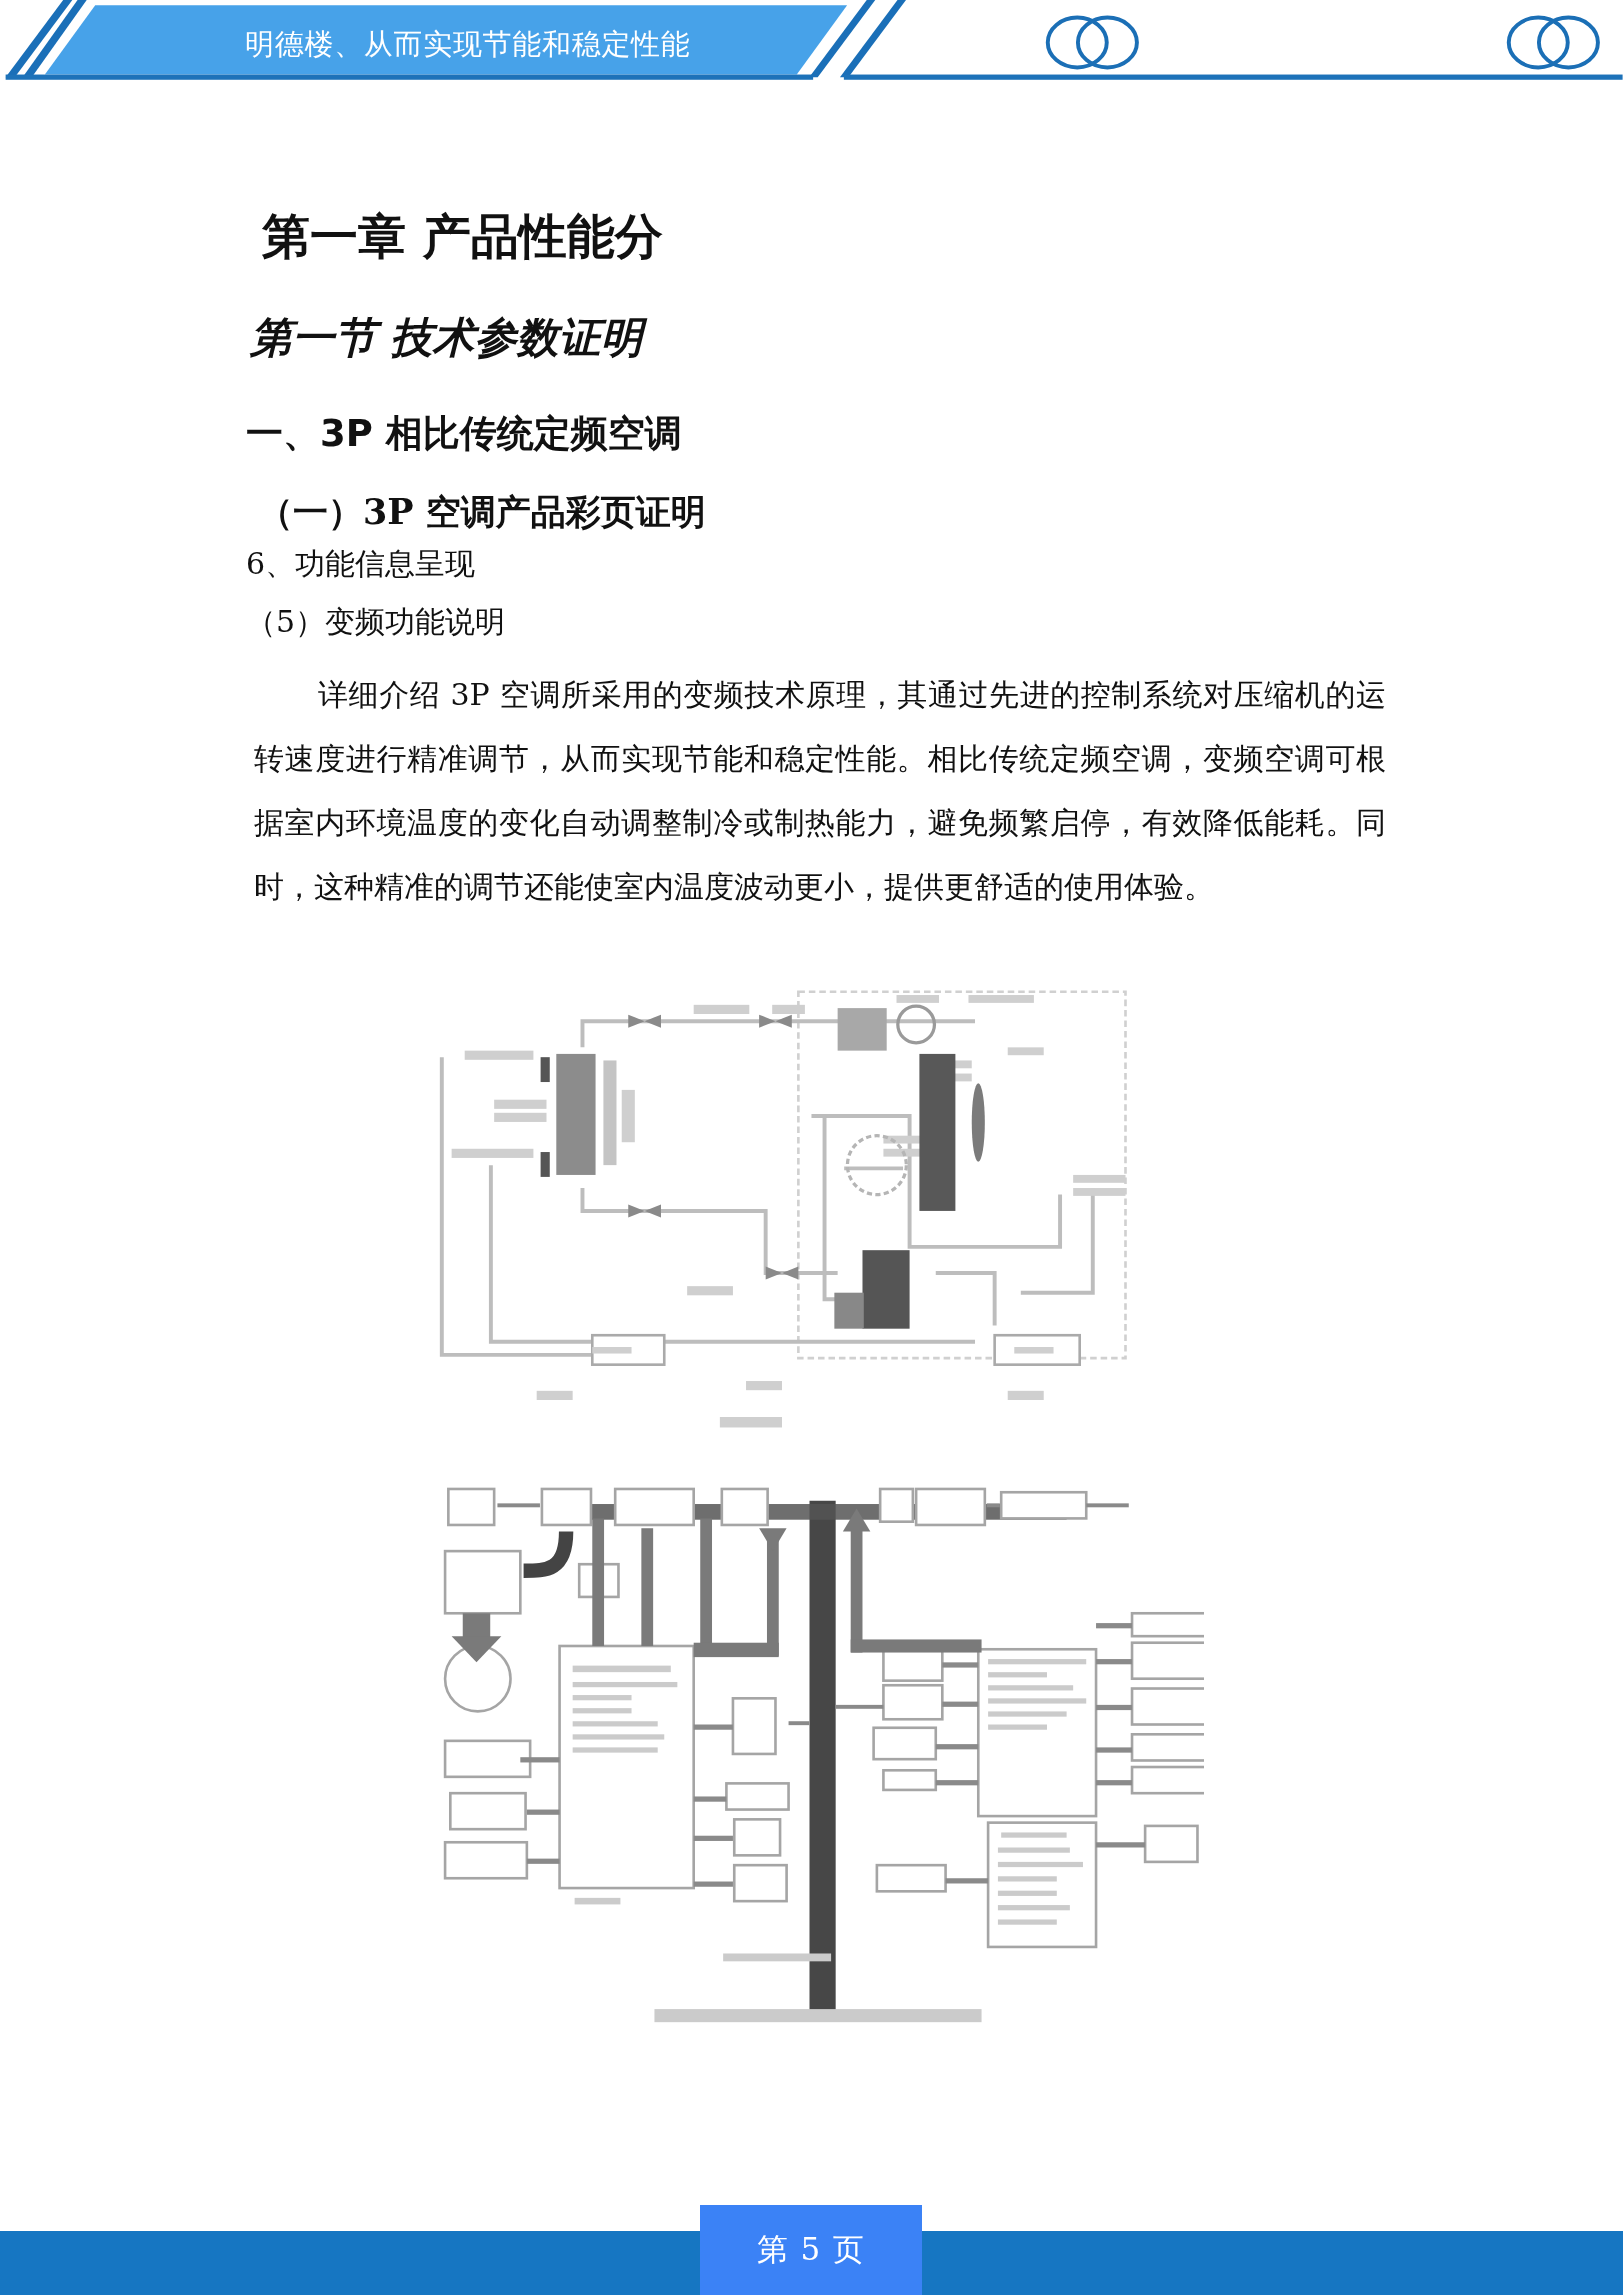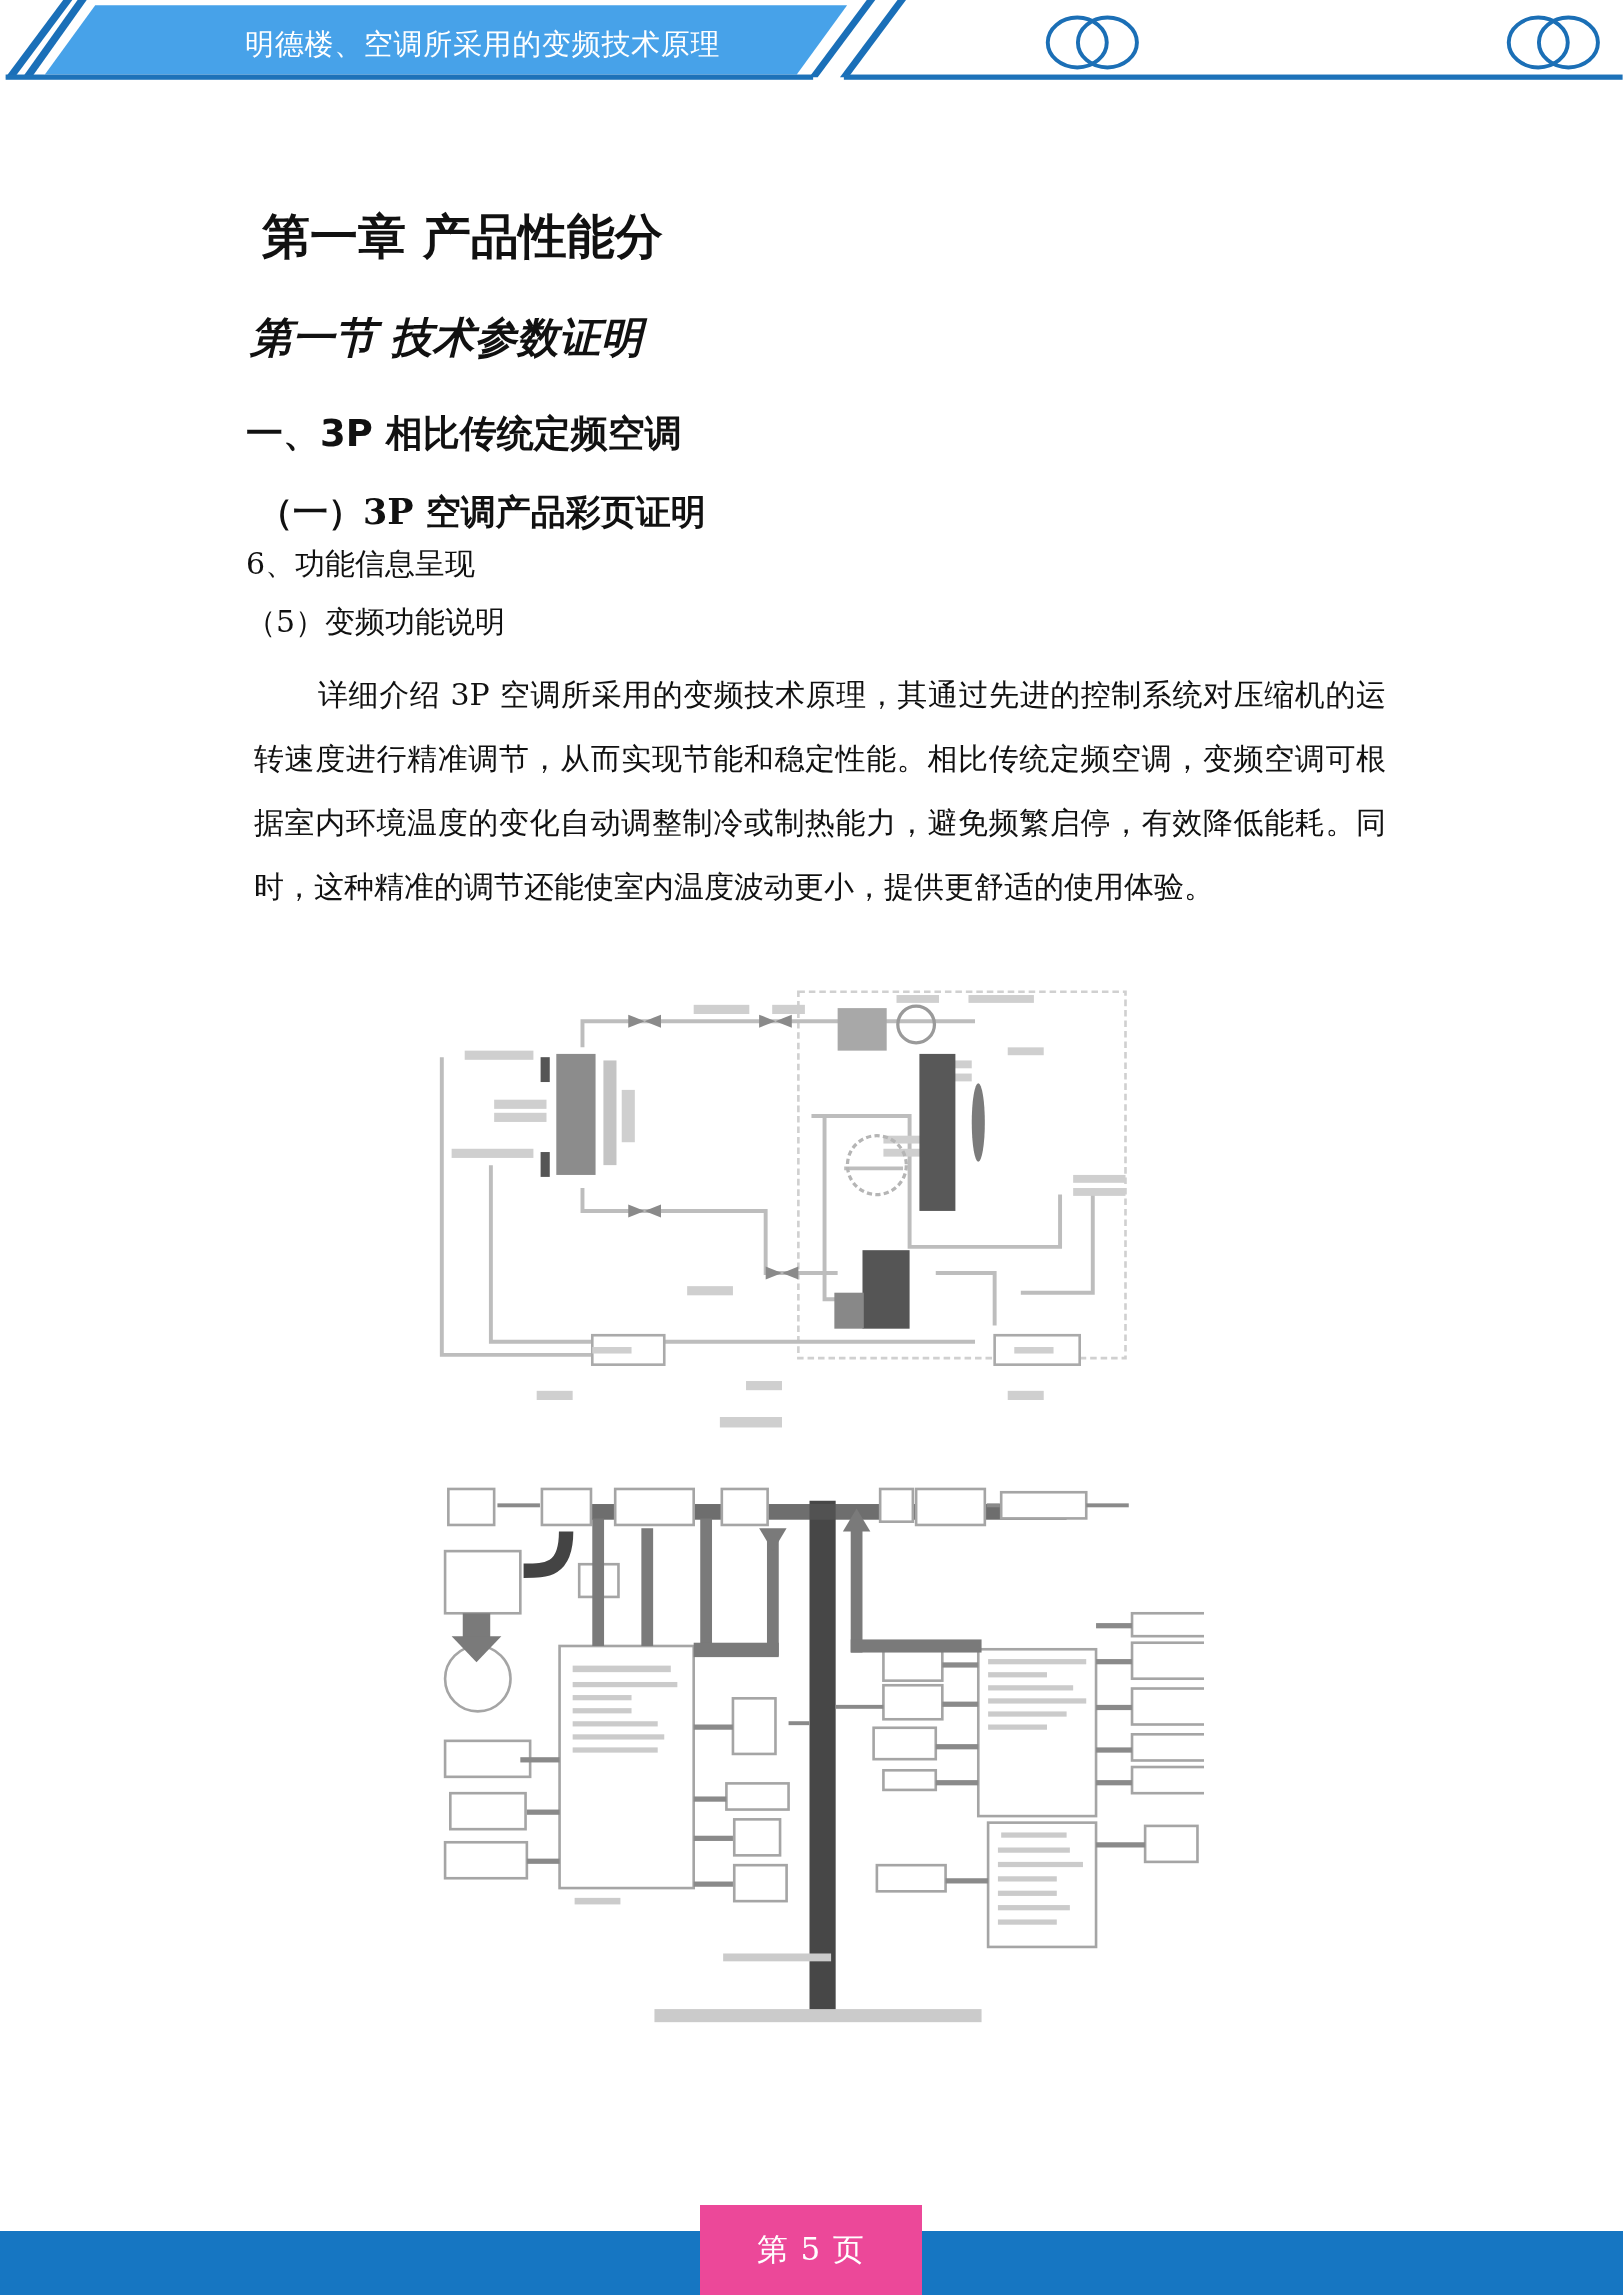--- a/index.html
+++ b/index.html
@@ -31,21 +31,21 @@
                line-height:64px; text-indent:64px; margin:8px; text-align:justify; }
 
   
   .figure { position:absolute; left:432px; top:985px; width:772px; height:1093px; }
   .figure svg { position:absolute; left:0; top:0; }
 
   
   .footer-bar { position:absolute; left:0; top:2231px; width:1623px; height:64px;
                 background:#1676c2; }
   .footer-tab { position:absolute; left:700px; top:2205px; width:222px; height:90px;
-                background:#ec4899; display:flex; align-items:center; justify-content:center; }
+                background:#3b82f6; display:flex; align-items:center; justify-content:center; }
   .footer-tab span { font-size:31px; color:#ffffff; letter-spacing:1.3px;
                      font-family:"DejaVu Serif","Liberation Serif",serif; }
 </style>
 </head>
 <body>
 
 <div class="header">
   <svg width="1623" height="85" viewBox="0 0 2481 130">
 
     <polygon points="96,0 110,0 22,118 8,118" fill="#1a6fb8"></polygon>
@@ -53,21 +53,21 @@
 
     <polygon points="145,8 1295,8 1218,114 68,114" fill="#47a2e9"></polygon>
 
     <rect x="8" y="114" width="1235" height="8" fill="#1d72b9"></rect>
 
     <polygon points="1325,0 1338,0 1250,118 1237,118" fill="#1a6fb8"></polygon>
     <polygon points="1372,0 1385,0 1297,118 1284,118" fill="#1a6fb8"></polygon>
 
     <rect x="1290" y="114" width="1191" height="8" fill="#1d72b9"></rect>
   </svg>
-  <div class="header-title">明德楼、空调所采用的变频技术原理</div>
+  <div class="header-title">明德楼、从而实现节能和稳定性能</div>
 
   <div class="logo logo-1">
     <svg width="118" height="59" viewBox="0 0 180 90">
       <ellipse cx="66" cy="45" rx="45" ry="38" fill="none" stroke="#1b6fb6" stroke-width="6"></ellipse>
       <ellipse cx="112" cy="45" rx="45" ry="38" fill="none" stroke="#1b6fb6" stroke-width="6"></ellipse>
     </svg>
   </div>
   <div class="logo logo-2">
     <svg width="118" height="59" viewBox="0 0 180 90">
       <ellipse cx="66" cy="45" rx="45" ry="38" fill="none" stroke="#1b6fb6" stroke-width="6"></ellipse>

